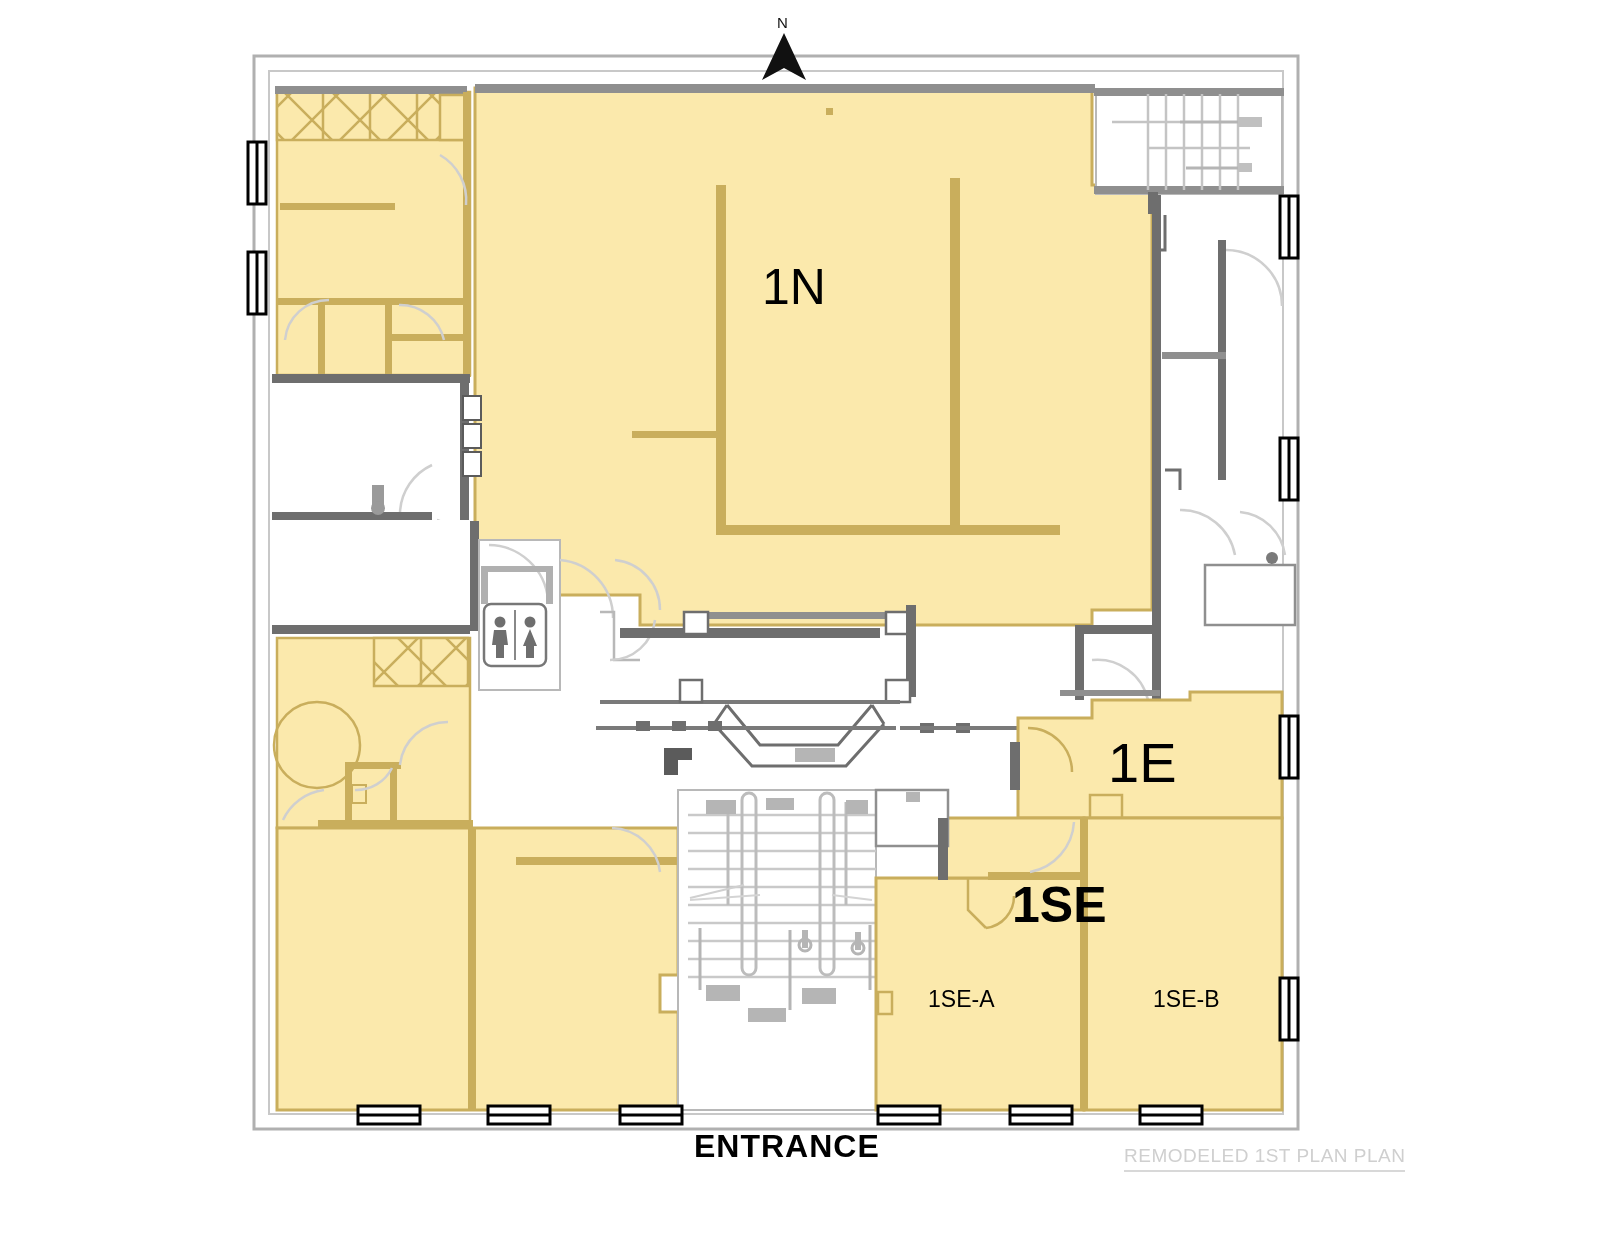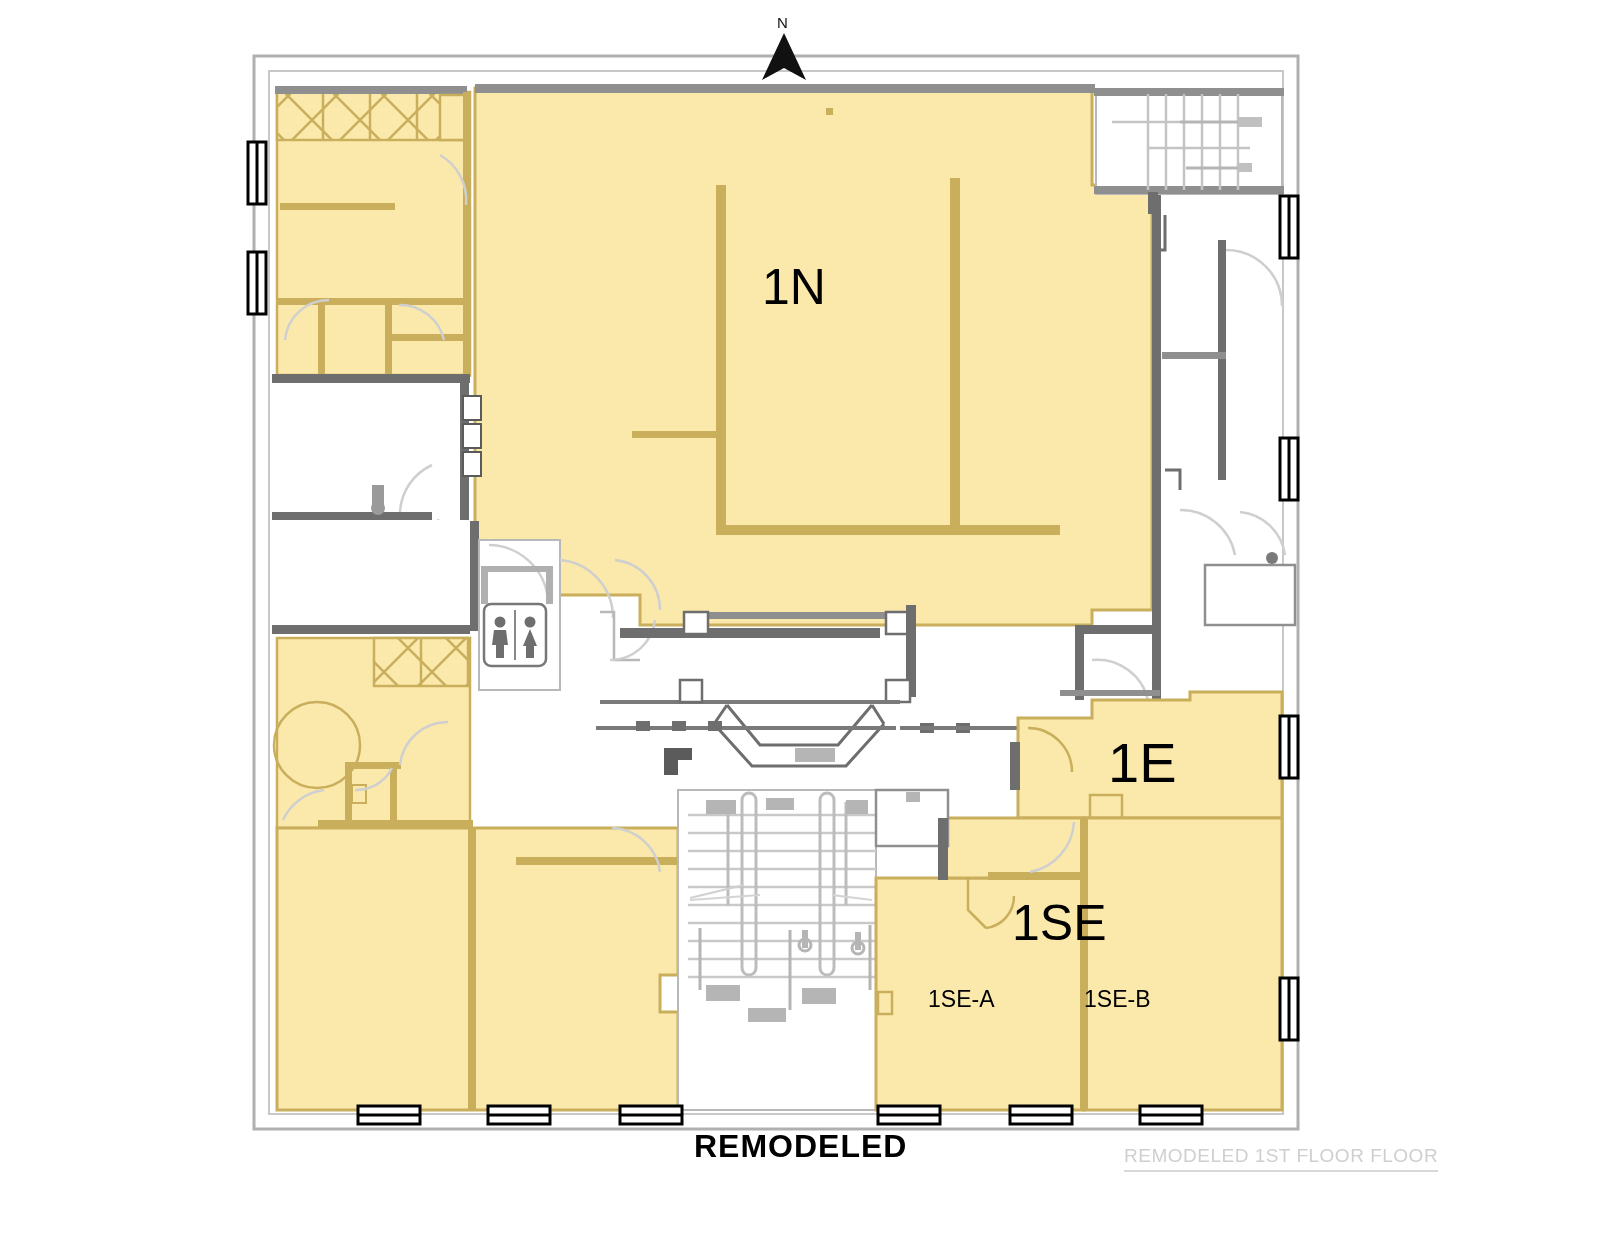--- a/index.html
+++ b/index.html
@@ -373,25 +373,25 @@
 
   <div class="label-layer">
 
     <div class="north-label" style="left:777px; top:14px;">N</div>
 
     <div class="suite-label primary" style="left:762px; top:262px;">1N</div>
 
     <div class="suite-label primary" style="left:1108px; top:735px; font-size:56px;">1E</div>
 
 
-    <div class="suite-label primary" style="left:1012px; top:898px;">1SE</div>
+    <div class="suite-label primary" style="left:1012px; top:880px;font-weight:bold;">1SE</div>
 
     <div class="suite-label sub" style="left:928px; top:988px;">1SE-A</div>
 
-    <div class="suite-label sub" style="left:1084px; top:988px;">1SE-B</div>
-
-    <div class="entrance-label" style="left:694px; top:1128px;">REMODELED</div>
-
-    <div class="plan-title" style="left:1124px; top:1145px;">REMODELED 1ST FLOOR FLOOR</div>
+    <div class="suite-label sub" style="left:1153px; top:988px;">1SE-B</div>
+
+    <div class="entrance-label" style="left:694px; top:1128px;">ENTRANCE</div>
+
+    <div class="plan-title" style="left:1124px; top:1145px;">REMODELED 1ST PLAN PLAN</div>
 
   </div>
 
 </div>
 
 </body></html>

